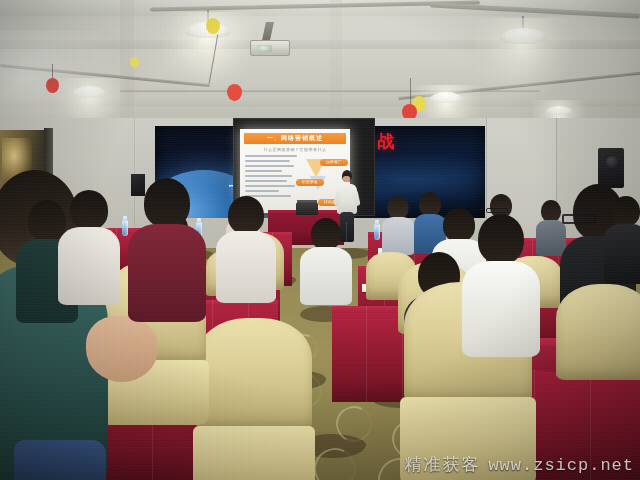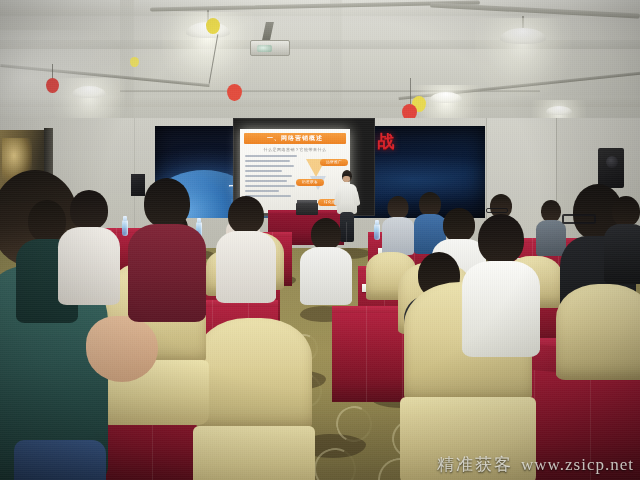--- a/index.html
+++ b/index.html
@@ -195,21 +195,21 @@
     background-image:
       repeating-linear-gradient(0deg,rgba(255,255,255,.35) 0 1px,rgba(0,0,0,0) 1px 2px),
       repeating-linear-gradient(90deg,rgba(0,0,0,.25) 0 1px,rgba(0,0,0,0) 1px 2px);}
   #blurlayer{left:0;top:0;width:640px;height:480px;pointer-events:none;
     backdrop-filter:blur(0.55px);}
 
   
   #watermark{right:6px;bottom:4px;display:flex;align-items:baseline;gap:8px;
     color:rgba(236,236,230,.80);text-shadow:0 1px 2px rgba(0,0,0,.75);}
   #wm-cn{font-family:"DejaVu Sans","Liberation Sans",sans-serif;font-size:17px;letter-spacing:2px;}
-  #wm-url{font-family:Liberation Serif, serif;font-size:17px;letter-spacing:1px;}
+  #wm-url{font-family:Liberation Mono, monospace;font-size:17px;letter-spacing:1px;}
 </style>
 </head>
 <body>
 
 <div id="scene">
 
   <div id="ceiling" class="abs">
     <div class="beam-soffit" style="left:0;top:0;width:640px;height:16px;"></div>
     <div class="beam" style="left:0;top:40px;width:640px;height:9px;opacity:.55;"></div>
     <div class="beam" style="left:0;top:96px;width:640px;height:11px;opacity:.5;"></div>

